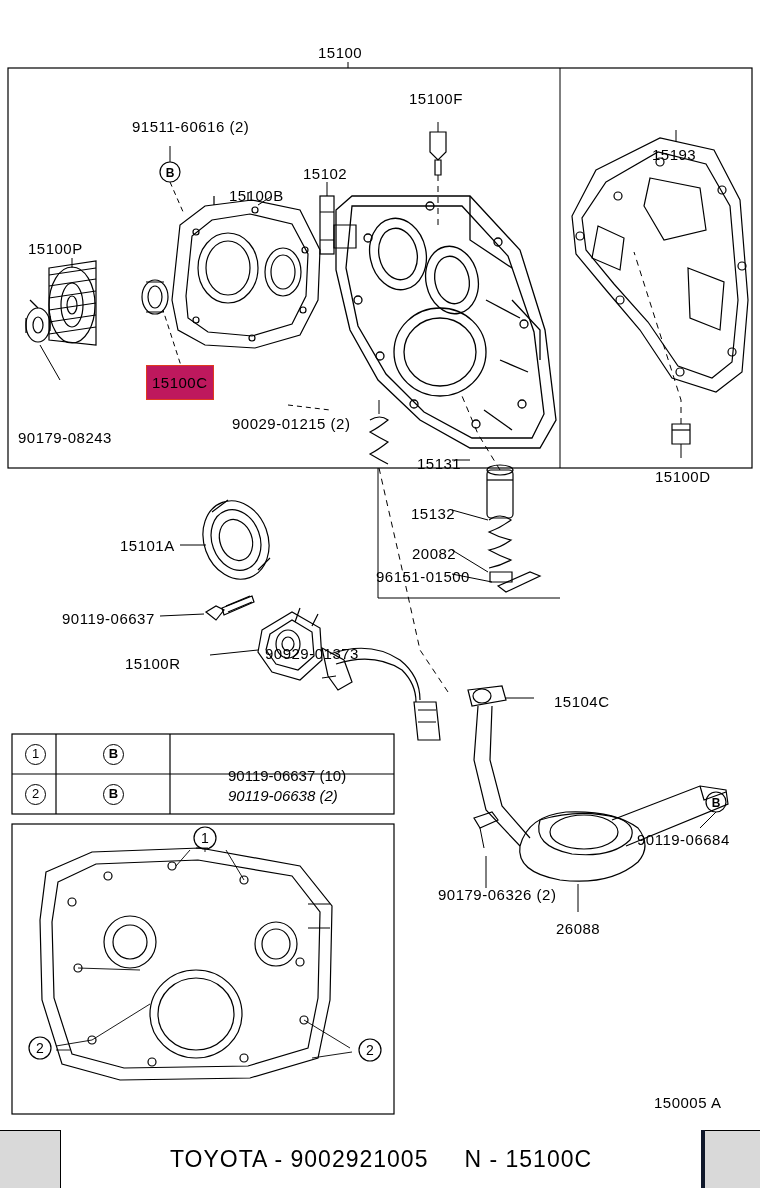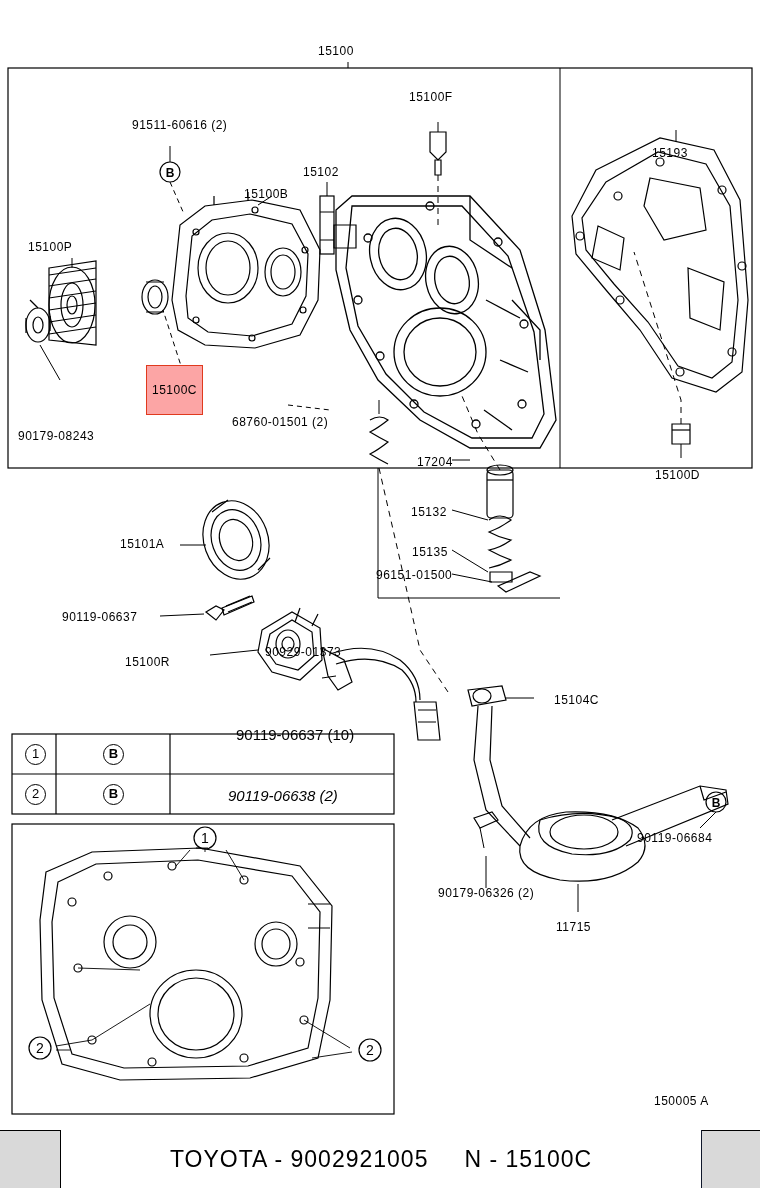--- a/index.html
+++ b/index.html
@@ -1,22 +1,22 @@
 <!DOCTYPE html>
 <html><head>
 <meta charset="utf-8">
 <style>
   html,body{margin:0;padding:0;background:#ffffff;}
   body{width:760px;height:1188px;position:relative;font-family:"Liberation Sans",sans-serif;color:#000;overflow:hidden;}
   #diagram{position:absolute;left:0;top:0;width:760px;height:1188px;}
-  .lbl{position:absolute;font-size:12px;letter-spacing:0.5px;white-space:nowrap;color:#000;}
+  .lbl{position:absolute;font-size:15px;letter-spacing:0.5px;white-space:nowrap;color:#000;}
   .lbl.small{font-size:14px;}
-  .hl{border:1.5px solid #e03a1e;color:#000;padding:17px 5px;background:#fca5a5;}
+  .hl{border:1.5px solid #e03a1e;color:#000;padding:8px 5px;background:#be185d;}
   .footer{position:absolute;left:0;top:1130px;width:760px;height:58px;background:#d9d9d9;border-top:1px solid #000;}
-  .footer-inner{position:absolute;left:60px;top:1130px;width:640px;height:58px;background:#ffffff;border-left:1px solid #000;border-right:1px solid #0f172a;display:flex;align-items:center;justify-content:center;}
+  .footer-inner{position:absolute;left:60px;top:1130px;width:640px;height:58px;background:#ffffff;border-left:1px solid #000;border-right:4px solid #0f172a;display:flex;align-items:center;justify-content:center;}
   .footer-text{font-size:23px;letter-spacing:1px;white-space:nowrap;}
   .foot-gap{display:inline-block;width:36px;}
   .legend-cell{position:absolute;font-size:15px;}
   .circnum{display:inline-block;width:19px;height:19px;border:1.5px solid #000;border-radius:50%;text-align:center;line-height:18px;font-size:13px;}
   .bcirc{display:inline-block;width:19px;height:19px;border:1.5px solid #000;border-radius:50%;text-align:center;line-height:18px;font-size:13px;font-weight:bold;}
 </style>
 </head>
 <body>
 
 <svg id="diagram" viewBox="0 0 760 1188" xmlns="http://www.w3.org/2000/svg">
@@ -264,45 +264,45 @@
     </g>
   </g>
 </svg>
 
 <div>
   <div class="lbl" style="left:318px;top:44px;">15100</div>
   <div class="lbl" style="left:409px;top:90px;">15100F</div>
   <div class="lbl" style="left:652px;top:114px;margin-top:32px;">15193</div>
   <div class="lbl" style="left:132px;top:118px;">91511-60616 (2)</div>
   <div class="lbl" style="left:303px;top:165px;">15102</div>
-  <div class="lbl" style="left:244px;top:187px;">15100B</div>
+  <div class="lbl" style="left:229px;top:187px;">15100B</div>
   <div class="lbl" style="left:28px;top:240px;">15100P</div>
   <div class="lbl" style="left:18px;top:385px;margin-top:44px;">90179-08243</div>
   <div class="lbl hl" style="left:146px;top:365px;">15100C</div>
-  <div class="lbl" style="left:232px;top:415px;">68760-01501 (2)</div>
-  <div class="lbl" style="left:417px;top:455px;">17204</div>
+  <div class="lbl" style="left:232px;top:415px;">90029-01215 (2)</div>
+  <div class="lbl" style="left:417px;top:455px;">15131</div>
   <div class="lbl" style="left:655px;top:468px;">15100D</div>
   <div class="lbl" style="left:411px;top:505px;">15132</div>
   <div class="lbl" style="left:120px;top:537px;">15101A</div>
-  <div class="lbl" style="left:412px;top:545px;">15135</div>
+  <div class="lbl" style="left:412px;top:545px;">20082</div>
   <div class="lbl" style="left:376px;top:568px;">96151-01500</div>
   <div class="lbl" style="left:62px;top:610px;">90119-06637</div>
   <div class="lbl" style="left:125px;top:655px;">15100R</div>
   <div class="lbl" style="left:237px;top:645px;margin-left:28px;">90929-01373</div>
   <div class="lbl" style="left:554px;top:693px;">15104C</div>
   <div class="lbl" style="left:637px;top:831px;">90119-06684</div>
   <div class="lbl" style="left:438px;top:886px;">90179-06326 (2)</div>
-  <div class="lbl" style="left:556px;top:920px;">11715</div>
+  <div class="lbl" style="left:556px;top:920px;">26088</div>
   <div class="lbl" style="left:654px;top:1094px;">150005 A</div>
 </div>
 
 <div>
   <div class="legend-cell" style="left:25px;top:744px;"><span class="circnum">1</span></div>
   <div class="legend-cell" style="left:103px;top:744px;"><span class="bcirc">B</span></div>
-  <div class="legend-cell" style="left:228px;top:726px;margin-left:8px;">90119-06637 (10)</div>
+  <div class="legend-cell" style="left:228px;top:767px;">90119-06637 (10)</div>
 
   <div class="legend-cell" style="left:25px;top:784px;"><span class="circnum">2</span></div>
   <div class="legend-cell" style="left:103px;top:784px;"><span class="bcirc">B</span></div>
   <div class="legend-cell" style="left:228px;top:787px;font-style:italic;">90119-06638 (2)</div>
 </div>
 
 <div>
   <div class="lbl small" style="left:201px;top:830px;">1</div>
   <div class="lbl small" style="left:36px;top:1040px;">2</div>
   <div class="lbl small" style="left:366px;top:1042px;">2</div>

